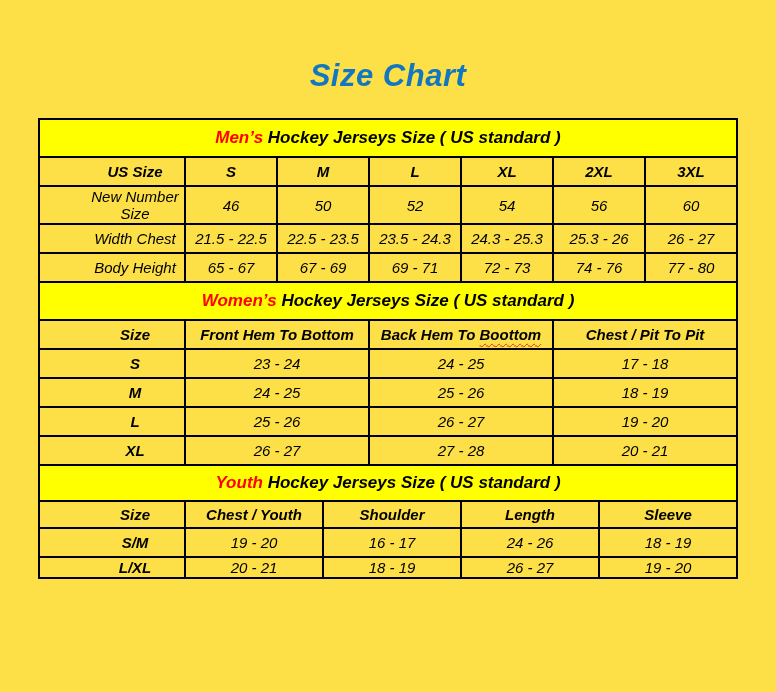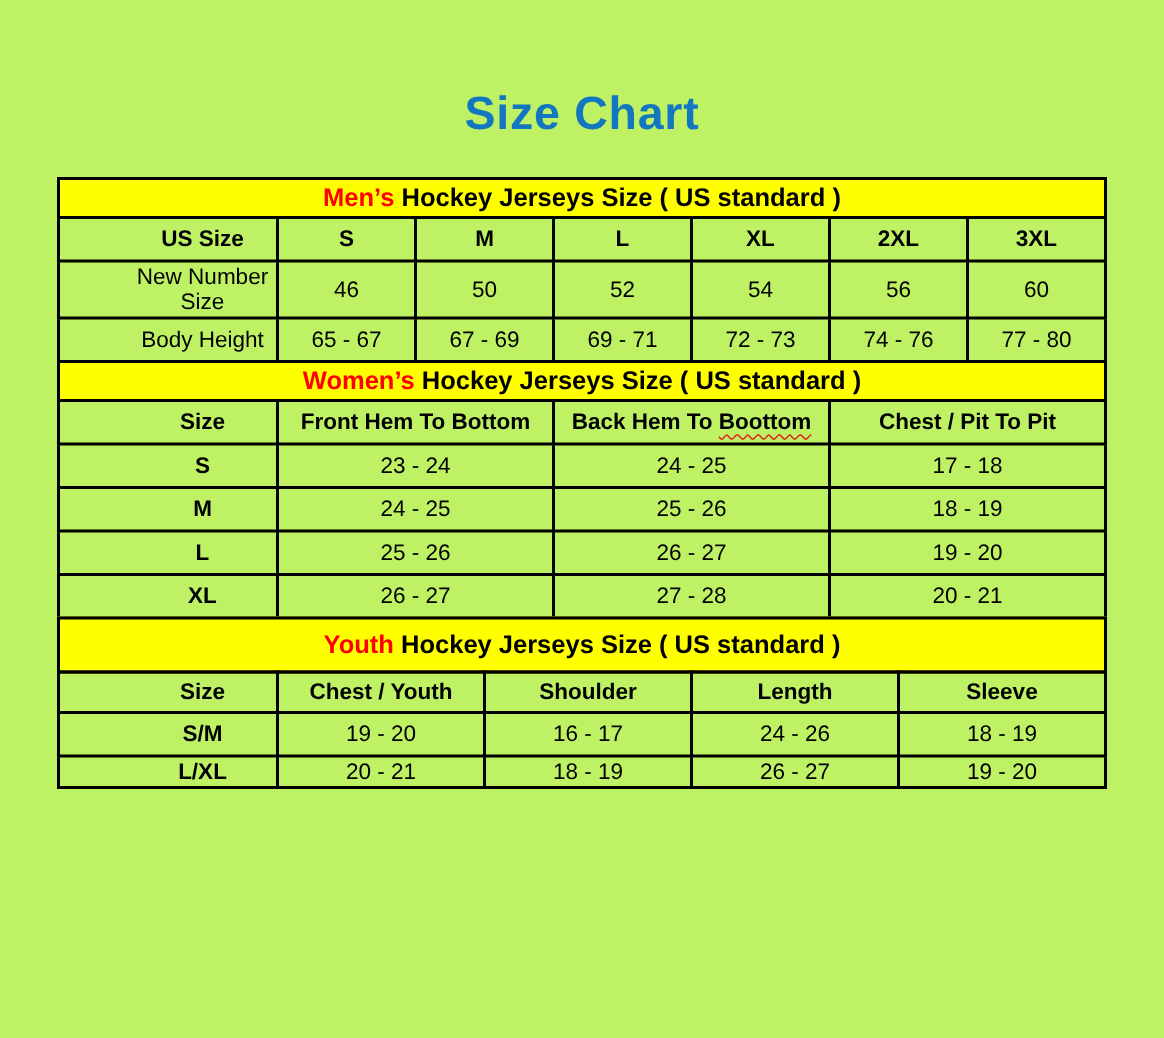--- a/index.html
+++ b/index.html
@@ -7,41 +7,42 @@
     padding: 0;
     background: #ffffff;
     font-family: "Liberation Sans", sans-serif;
     color: #000000;
   }
   .page {
     position: relative;
     width: 776px;
     height: 692px;
     overflow: hidden;
-    background: #bef264;
+    background: #fde047;
+    font-style: italic;
   }
   h1.page-title {
     margin: 0;
     padding-top: 58px;
     text-align: center;
     font-size: 31px;
     font-weight: 700;
     letter-spacing: 0.5px;
     color: #1276C0;
   }
   .chart {
     width: 700px;
     margin: 24px auto 0 38px;
   }
   section { margin-top: 0; }
   section + section { margin-top: -2px; }
   .banner {
     box-sizing: border-box;
     width: 700px;
-    height: 28px;
+    height: 40px;
     border: 2px solid #000000;
     background: #FFFF00;
     display: flex;
     align-items: center;
     justify-content: center;
     font-size: 17px;
     font-weight: 700;
     white-space: pre;
   }
   .section-youth .banner { height: 38px; }
@@ -109,20 +110,29 @@
             <tr>
               <td class="row-label">New Number Size</td>
               <td>46</td>
               <td>50</td>
               <td>52</td>
               <td>54</td>
               <td>56</td>
               <td>60</td>
             </tr>
             <tr>
+              <td class="row-label">Width Chest</td>
+              <td>21.5 - 22.5</td>
+              <td>22.5 - 23.5</td>
+              <td>23.5 - 24.3</td>
+              <td>24.3 - 25.3</td>
+              <td>25.3 - 26</td>
+              <td>26 - 27</td>
+            </tr>
+            <tr>
               <td class="row-label">Body Height</td>
               <td>65 - 67</td>
               <td>67 - 69</td>
               <td>69 - 71</td>
               <td>72 - 73</td>
               <td>74 - 76</td>
               <td>77 - 80</td>
             </tr>
           </tbody>
       </table>

